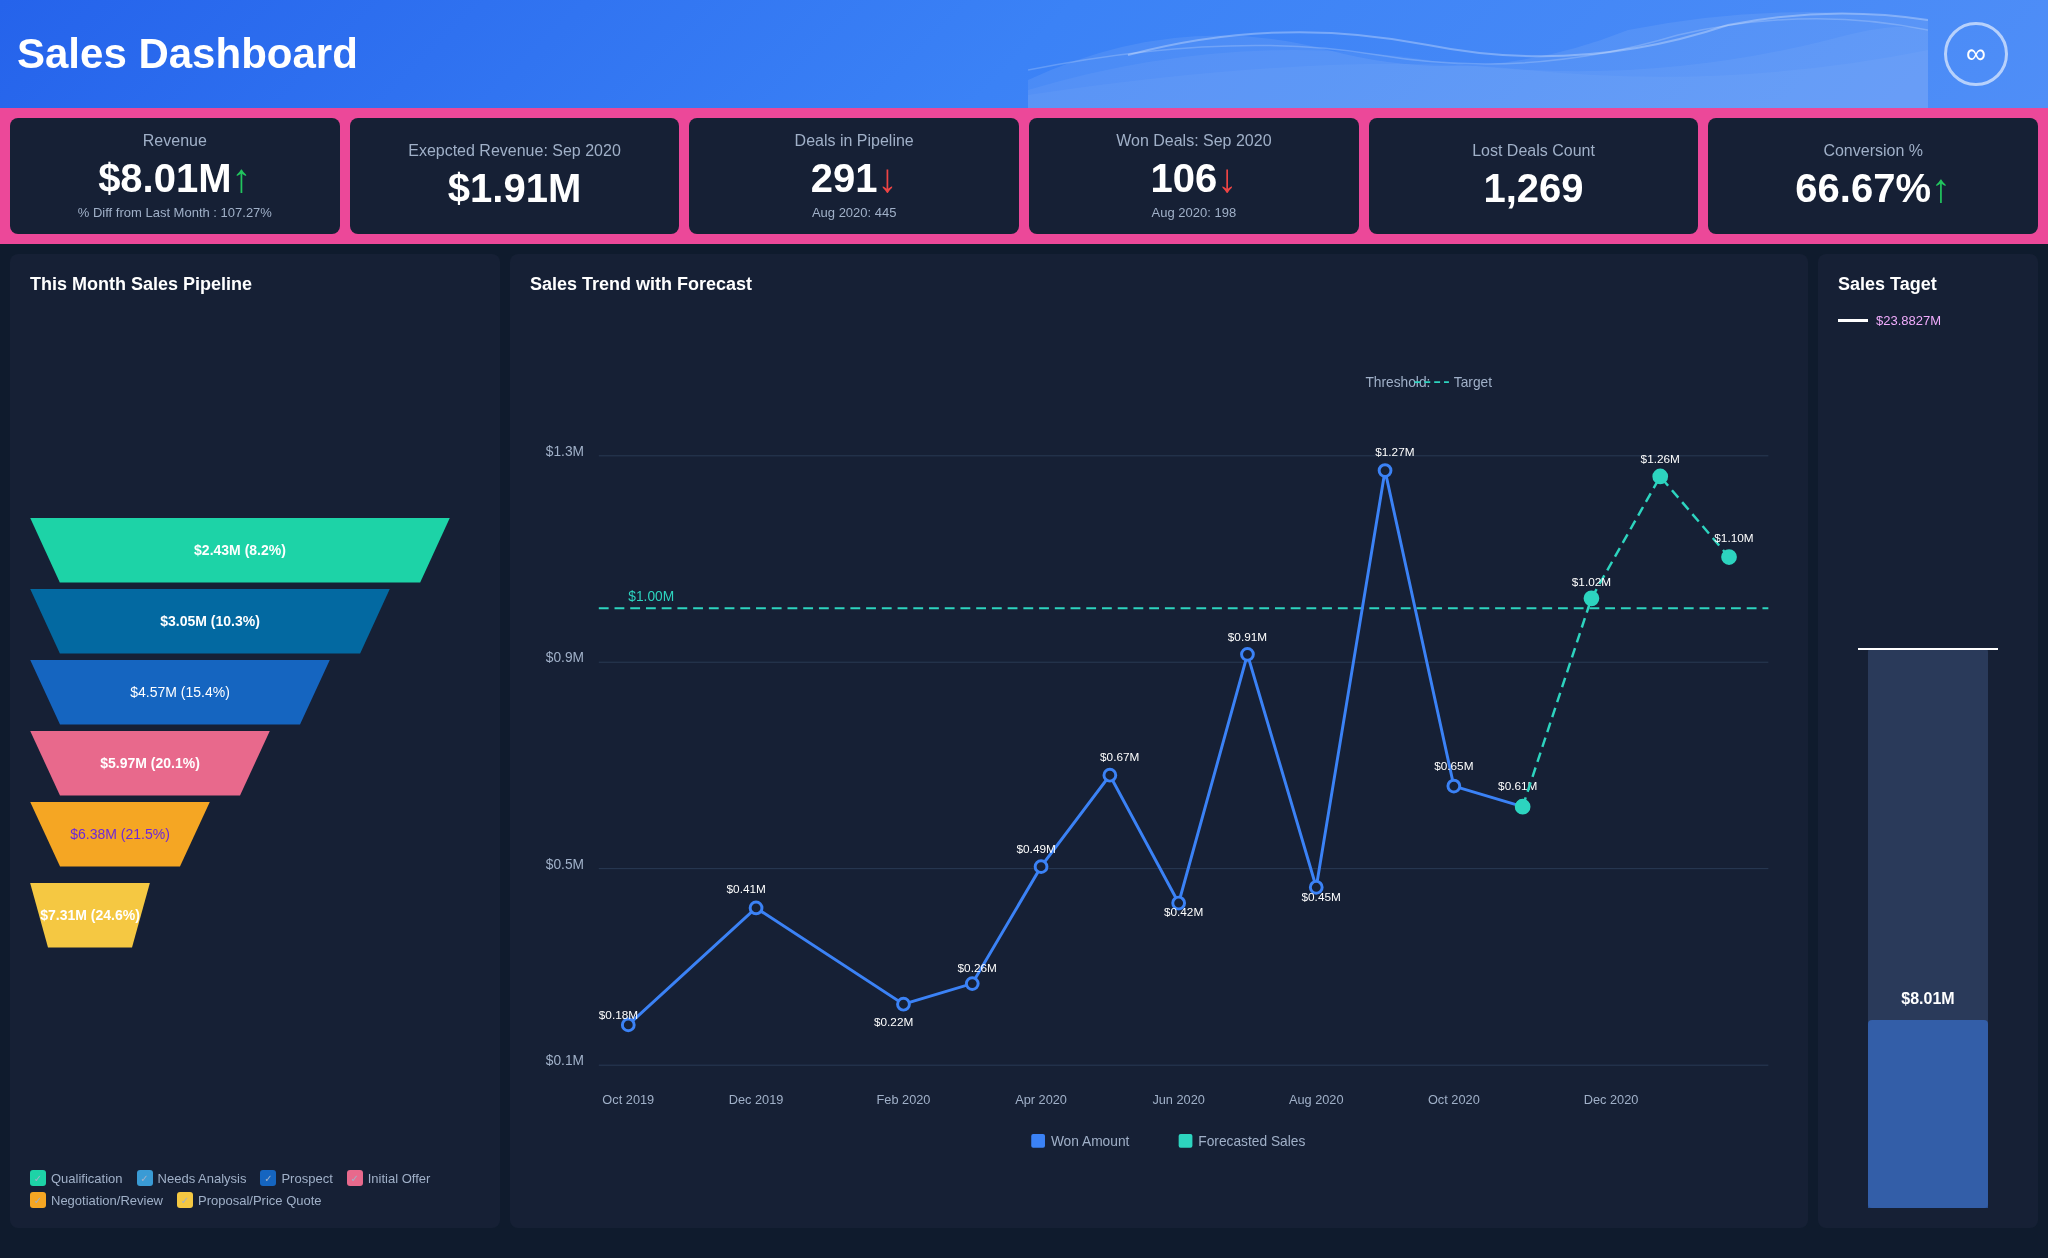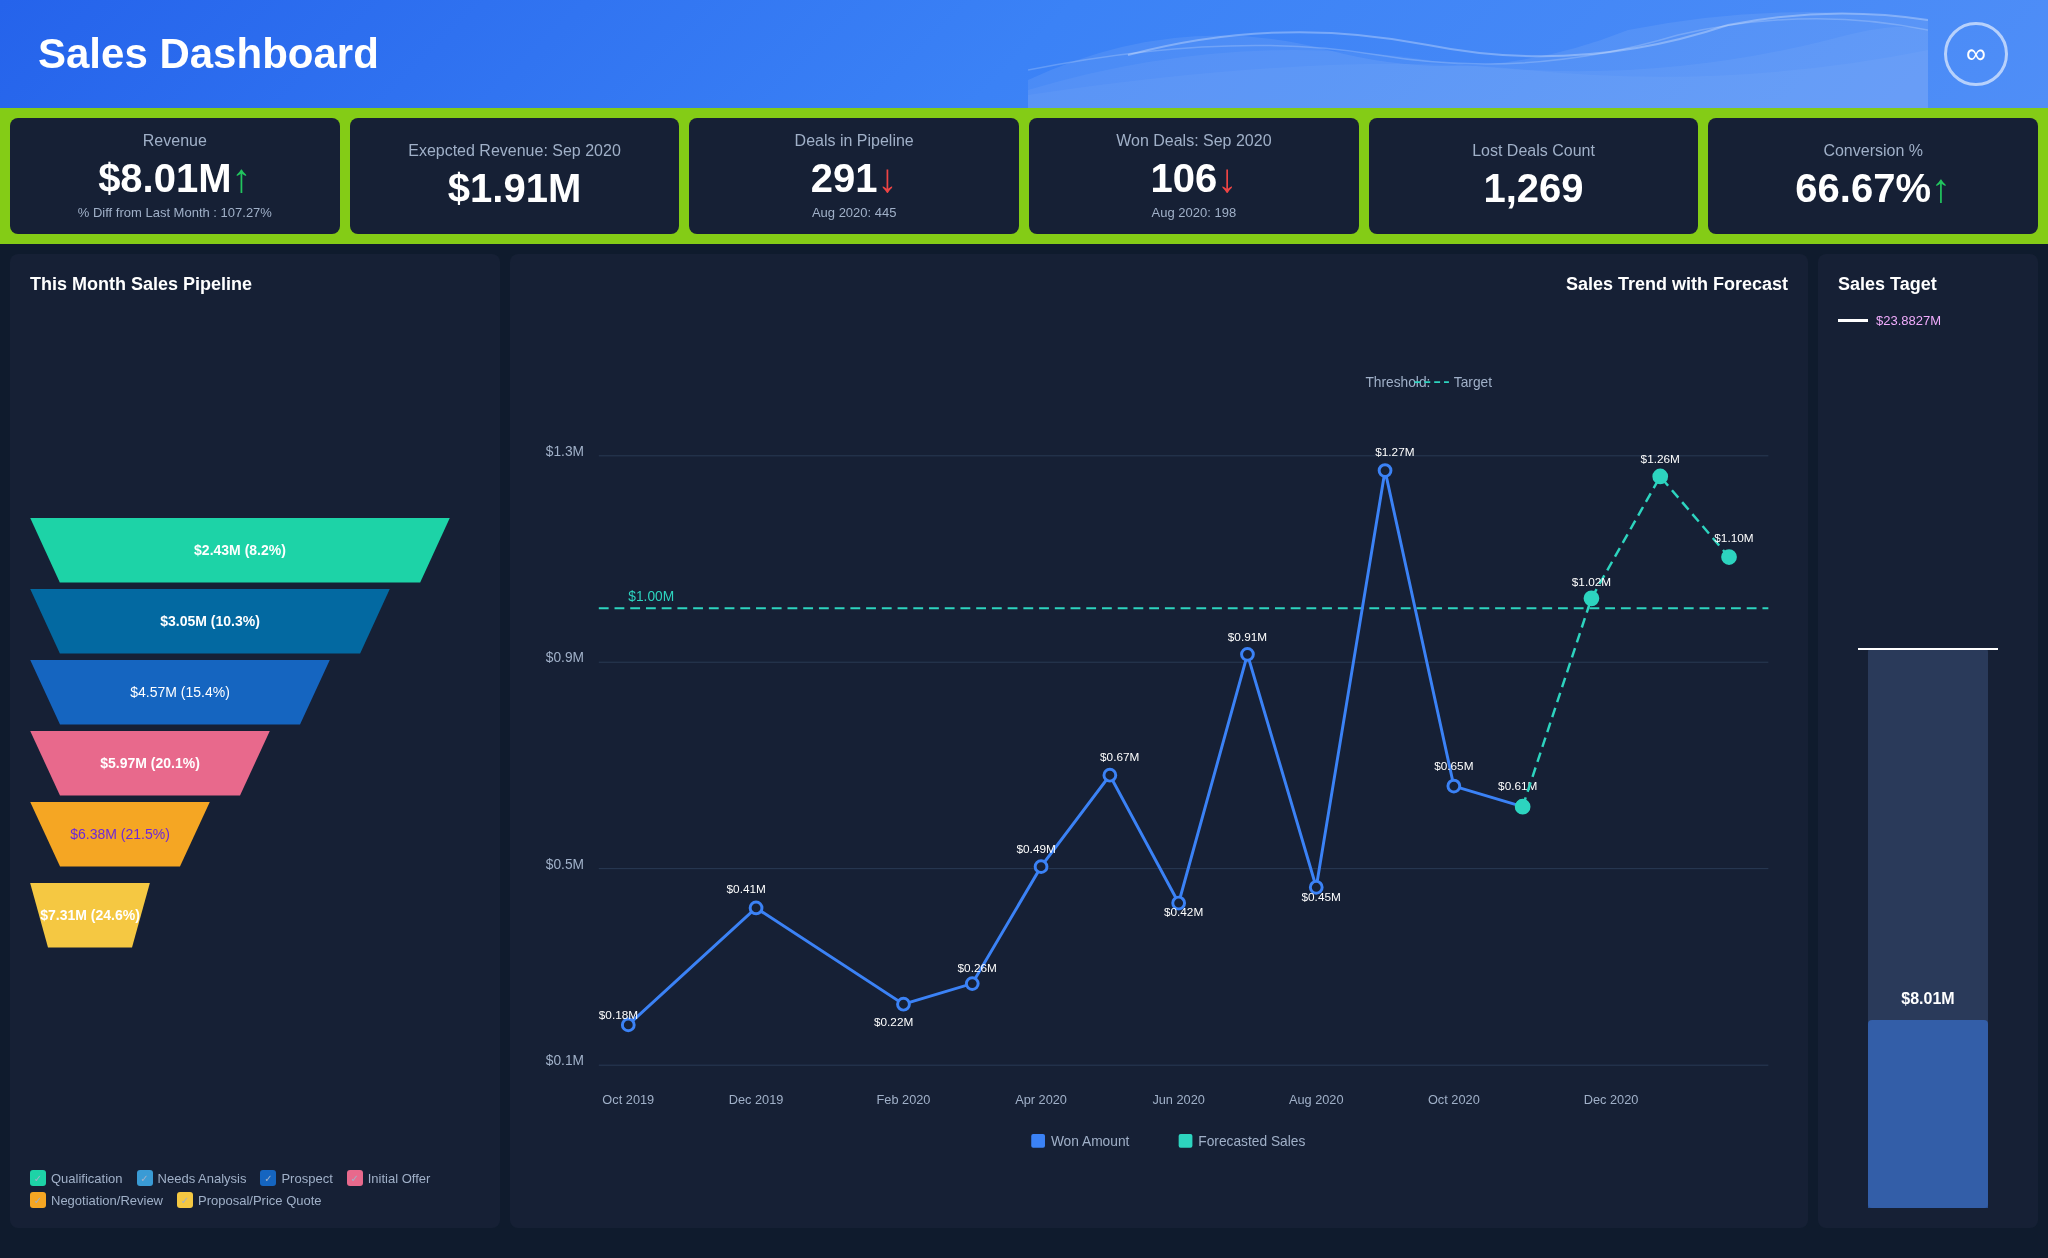--- a/index.html
+++ b/index.html
@@ -11,21 +11,21 @@
       height: 1258px;
       overflow: hidden;
     }
 
     
     .header {
       background: linear-gradient(135deg, #2563eb 0%, #3b82f6 50%, #4f8ef7 100%);
       height: 108px;
       display: flex;
       align-items: center;
-      padding: 0 38px;
+      padding: 0 17px;
       position: relative;
       overflow: hidden;
     }
     .header-title {
       font-size: 42px;
       font-weight: 800;
       color: #fff;
       z-index: 2;
     }
     .header-wave {
@@ -50,21 +50,21 @@
       align-items: center;
       justify-content: center;
       font-size: 28px;
     }
 
     
     .kpi-row {
       display: flex;
       height: 136px;
       gap: 2px;
-      background: #84cc16;
+      background: #ec4899;
       padding: 10px 10px;
       gap: 10px;
     }
     .kpi-card {
       background: #162035;
       border-radius: 8px;
       flex: 1;
       display: flex;
       flex-direction: column;
       align-items: center;
@@ -147,21 +147,20 @@
     }
 
     
     .chart-panel {
       background: #162035;
       border-radius: 8px;
       flex: 1;
       padding: 20px;
       display: flex;
       flex-direction: column;
-      align-items: flex-end;
     }
 
     
     .target-panel {
       background: #162035;
       border-radius: 8px;
       width: 220px;
       min-width: 220px;
       padding: 20px;
       display: flex;

